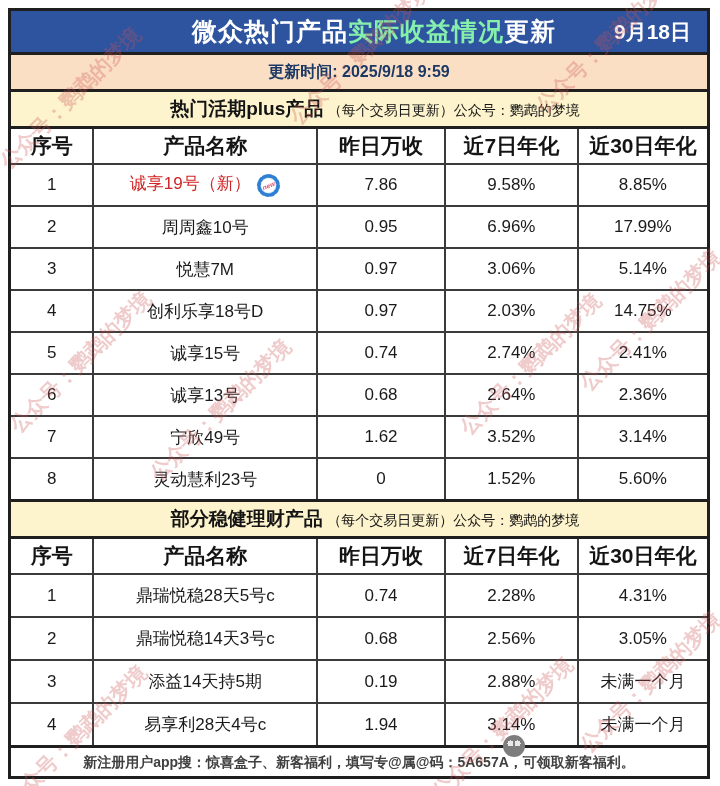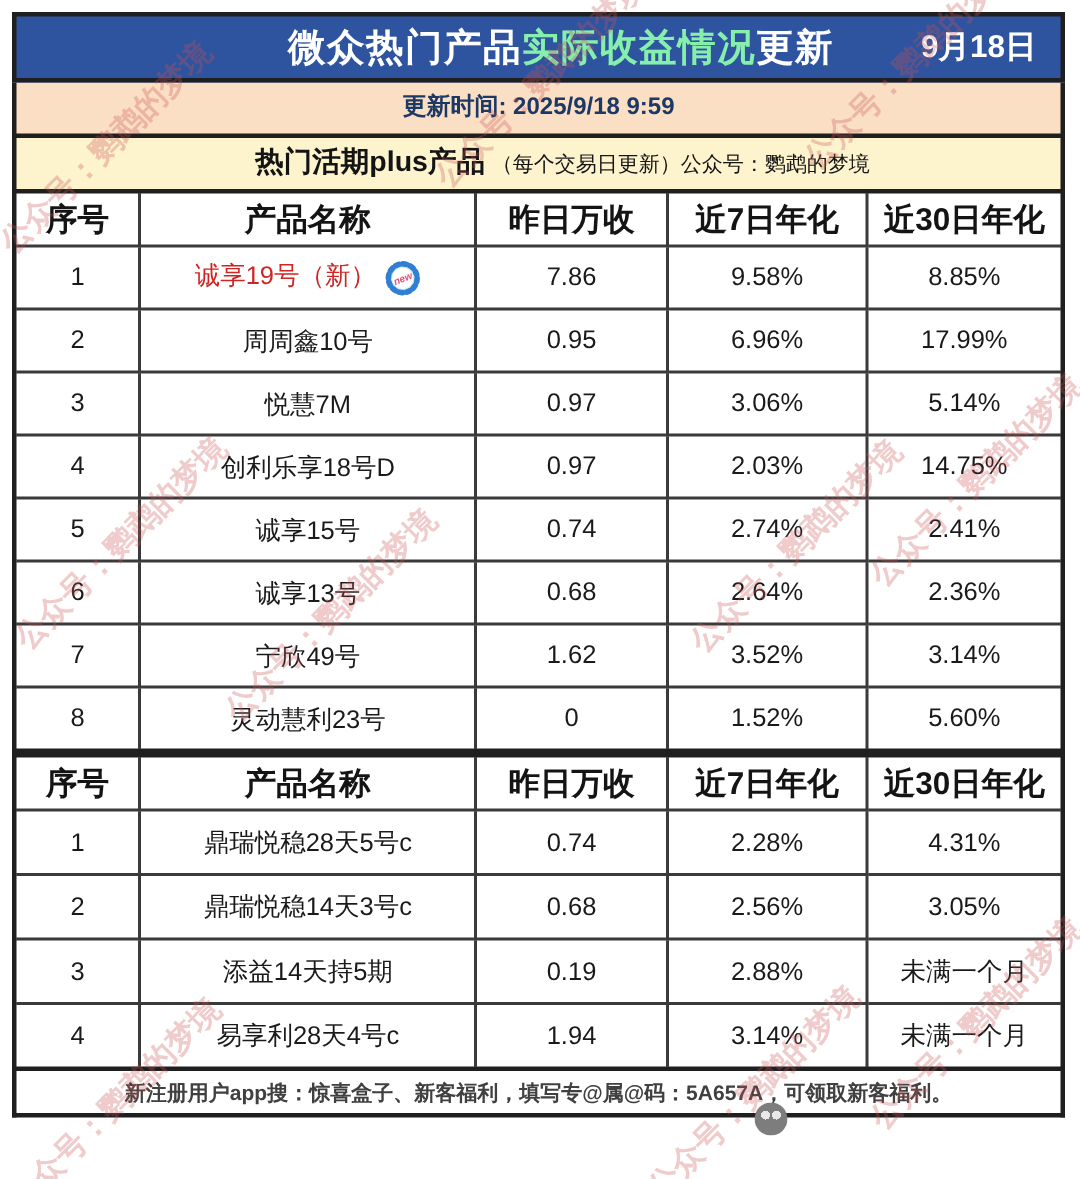--- a/index.html
+++ b/index.html
@@ -174,20 +174,24 @@
         <tr>
           <td>8</td>
           <td><span>灵动慧利23号</span></td>
           <td>0</td>
           <td>1.52%</td>
           <td>5.60%</td>
         </tr>
       </tbody>
   </table>
 
+  <div class="section">
+    <span class="sec-main">部分稳健理财产品</span>
+    <span class="sec-sub">（每个交易日更新）公众号：鹦鹉的梦境</span>
+  </div>
 
   <table class="t2">
     <colgroup>
         <col class="c-no">
         <col class="c-name">
         <col class="c-y">
         <col class="c-7">
         <col class="c-30">
       </colgroup>
     <thead>

